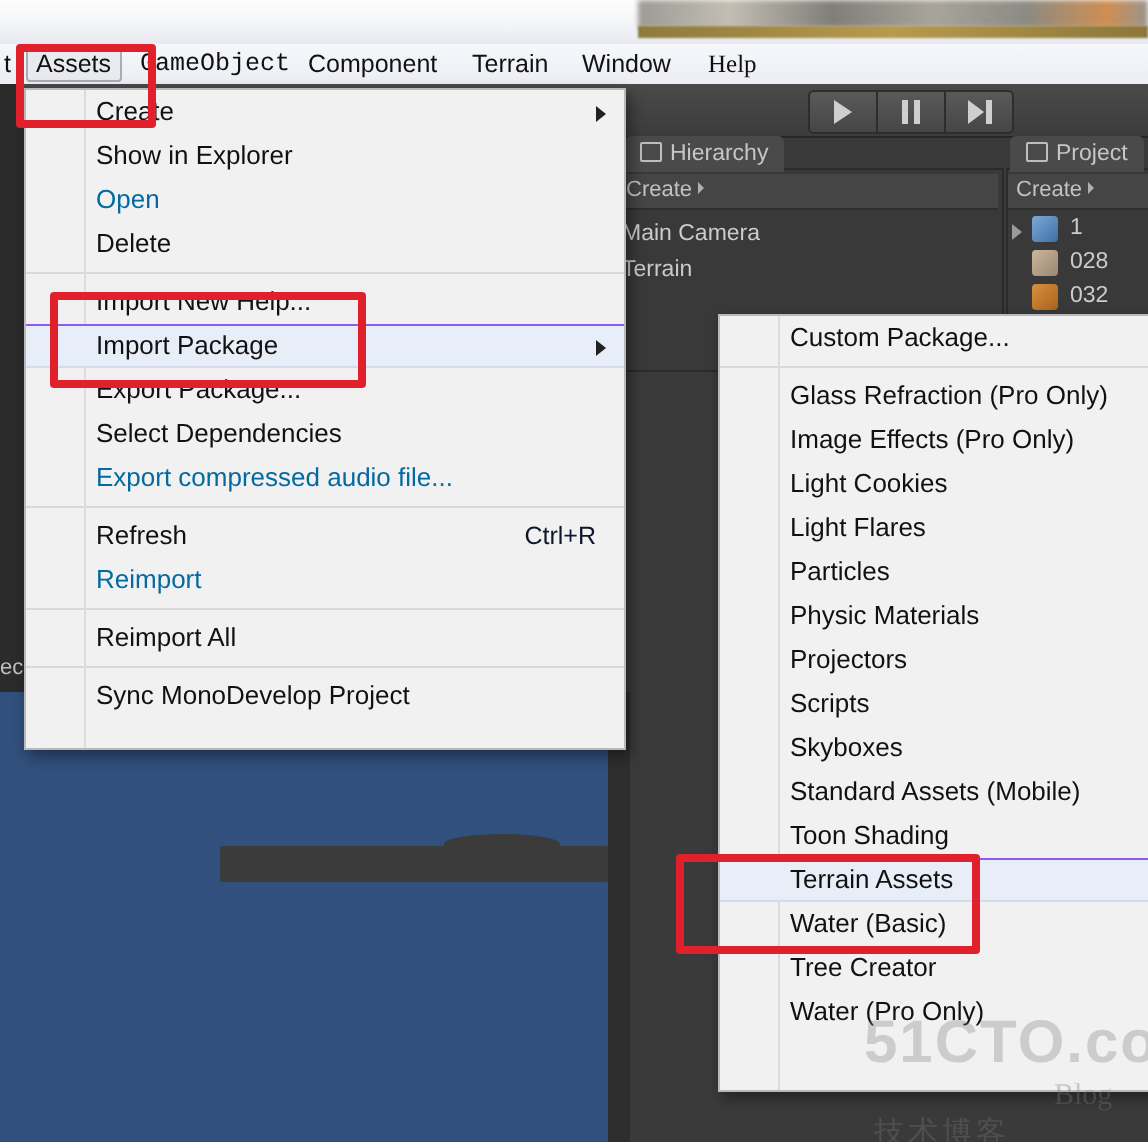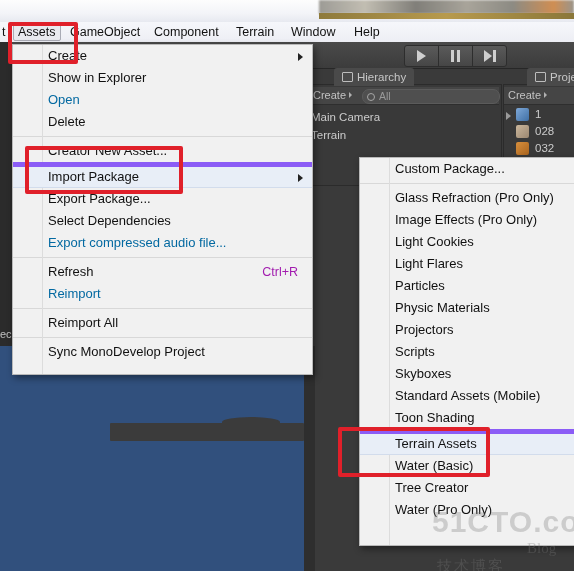--- a/index.html
+++ b/index.html
@@ -69,21 +69,21 @@
   .glyph-play{width:0;height:0;border-left:9px solid #cfcfcf;border-top:6px solid transparent;border-bottom:6px solid transparent;}
   .glyph-pause{width:9px;height:12px;position:relative;}
   .glyph-pause:before,.glyph-pause:after{content:"";position:absolute;top:0;width:3px;height:12px;background:#cfcfcf;}
   .glyph-pause:before{left:0;} .glyph-pause:after{right:0;}
   .glyph-step{width:12px;height:12px;position:relative;}
   .glyph-step:before{content:"";position:absolute;left:0;top:0;width:0;height:0;border-left:8px solid #cfcfcf;border-top:6px solid transparent;border-bottom:6px solid transparent;}
   .glyph-step:after{content:"";position:absolute;right:0;top:0;width:3px;height:12px;background:#cfcfcf;}
   .paneltab{
     position:absolute;height:18px;line-height:18px;
     background:#4a4a4a;border-top-left-radius:3px;border-top-right-radius:3px;
-    color:#c6c6c6;font-size:11.5px;padding:0 8px;white-space:nowrap;margin-left:22px;
+    color:#c6c6c6;font-size:11.5px;padding:0 8px;white-space:nowrap;
   }
   .tabicon{display:inline-block;width:9px;height:8px;border:1px solid #bdbdbd;
     border-radius:1px;margin-right:4px;vertical-align:-1px;background:transparent;}
   .panelbody{position:absolute;background:#393939;border:1px solid #2b2b2b;}
   .subbar{position:absolute;height:17px;background:#454545;border-bottom:1px solid #2e2e2e;}
   .createbtn{position:absolute;color:#c2c2c2;font-size:11px;line-height:17px;white-space:nowrap;}
   .caret{display:inline-block;width:0;height:0;border-left:3px solid #b0b0b0;
     border-top:3px solid transparent;border-bottom:3px solid transparent;margin-left:3px;vertical-align:1px;}
   .searchbox{
     position:absolute;height:13px;border-radius:7px;background:#4f4f4f;border:1px solid #5b5b5b;
@@ -111,26 +111,26 @@
   }
   #assets-menu{left:12px;top:44px;width:299px;height:329px;}
   #package-menu{left:311px;top:157px;width:242px;height:387px;margin-left:48px;}
 
   .mrow{
     position:relative;height:22px;line-height:22px;
     font-size:13px;color:#111;padding-left:35px;white-space:nowrap;
     font-family:"Liberation Sans", sans-serif;
   }
   .mrow.dis{color:#0369a1;}
-  .mrow.hl{background:#e8eef7;border-top:5px solid #8b5cf6;border-bottom:1px solid #d2dcec;height:20px;line-height:20px;}
+  .mrow.hl{background:#e8eef7;border-top:1px solid #8b5cf6;border-bottom:1px solid #d2dcec;height:20px;line-height:20px;}
   .mrow .arrow{
     position:absolute;right:9px;top:8px;width:0;height:0;
     border-left:5px solid #222;border-top:4px solid transparent;border-bottom:4px solid transparent;
   }
-  .mrow .shortcut{position:absolute;right:14px;top:0;color:#a21caf;font-size:12.5px;}
+  .mrow .shortcut{position:absolute;right:14px;top:0;color:#0f172a;font-size:12.5px;}
   .msep{height:1px;background:#d8d8d8;margin:3px 0 3px 0;}
   .gutterline{position:absolute;left:29px;top:0;bottom:0;width:1px;background:#dcdcdc;}
 
   
   .redbox{position:absolute;border:4px solid #e0202a;border-radius:2px;pointer-events:none;}
   #red-assets{left:8px;top:22px;width:62px;height:34px;}
   #red-import{left:25px;top:146px;width:150px;height:40px;}
   #red-terrain{left:338px;top:427px;width:144px;height:42px;}
 
   
@@ -151,25 +151,25 @@
 <div id="app">
 
   <div class="titlebar">
     <div class="tbphoto"></div>
     <div class="tbgold"></div>
   </div>
 
   <div class="menubar">
     <div class="mitem" style="left:-2px;">t</div>
     <div class="mitem open" style="left:13px;text-align:center;">Assets</div>
-    <div class="mitem" style="left:66px;">GameObject</div>
+    <div class="mitem" style="left:66px;font-family:Liberation Mono, monospace;">GameObject</div>
     <div class="mitem" style="left:150px;">Component</div>
     <div class="mitem" style="left:232px;">Terrain</div>
     <div class="mitem" style="left:287px;">Window</div>
-    <div class="mitem" style="left:350px;">Help</div>
+    <div class="mitem" style="left:350px;font-family:Liberation Serif, serif;">Help</div>
   </div>
 
   <div class="editor-dark">
 
     <div class="toolbar-strip">
       <div class="playbar">
         <div class="pb">
             <span class="glyph-play"></span>
           </div>
         <div class="pb">
@@ -181,23 +181,20 @@
       </div>
     </div>
 
     <div class="panelbody" style="left:310px;top:42px;width:190px;height:100px;"></div>
     <div class="paneltab" style="left:312px;top:26px;">
       <span class="tabicon"></span><span>Hierarchy</span>
     </div>
     <div class="menuhdr" style="left:479px;top:44px;">▾☰</div>
     <div class="subbar" style="left:311px;top:45px;width:188px;"></div>
     <div class="createbtn" style="left:313px;top:45px;"><span>Create</span><span class="caret"></span></div>
-    <div class="searchbox" style="left:362px;top:47px;width:120px;">
-      <span class="searchglass"></span><span>All</span>
-    </div>
     <div class="hitem" style="left:311px;top:69px;">Main Camera</div>
     <div class="hitem" style="left:311px;top:87px;">Terrain</div>
 
     <div class="panelbody" style="left:503px;top:42px;width:71px;height:304px;"></div>
     <div class="paneltab" style="left:505px;top:26px;">
       <span class="tabicon"></span><span>Project</span>
     </div>
     <div class="subbar" style="left:504px;top:45px;width:70px;"></div>
     <div class="createbtn" style="left:508px;top:45px;"><span>Create</span><span class="caret"></span></div>
 
@@ -234,21 +231,21 @@
     <div class="gutterline"></div>
 
     <div class="mrow">
       <span>Create</span><span class="arrow"></span>
     </div>
     <div class="mrow">Show in Explorer</div>
     <div class="mrow dis">Open</div>
     <div class="mrow">Delete</div>
     <div class="msep"></div>
 
-    <div class="mrow">Creator New Asset...</div>
+    <div class="mrow">Import New Help...</div>
     <div class="mrow hl">
       <span>Import Package</span><span class="arrow" style="top:7px;"></span>
     </div>
     <div class="mrow">Export Package...</div>
     <div class="mrow">Select Dependencies</div>
     <div class="mrow dis">Export compressed audio file...</div>
     <div class="msep"></div>
 
     <div class="mrow">
       <span>Refresh</span><span class="shortcut">Ctrl+R</span>

